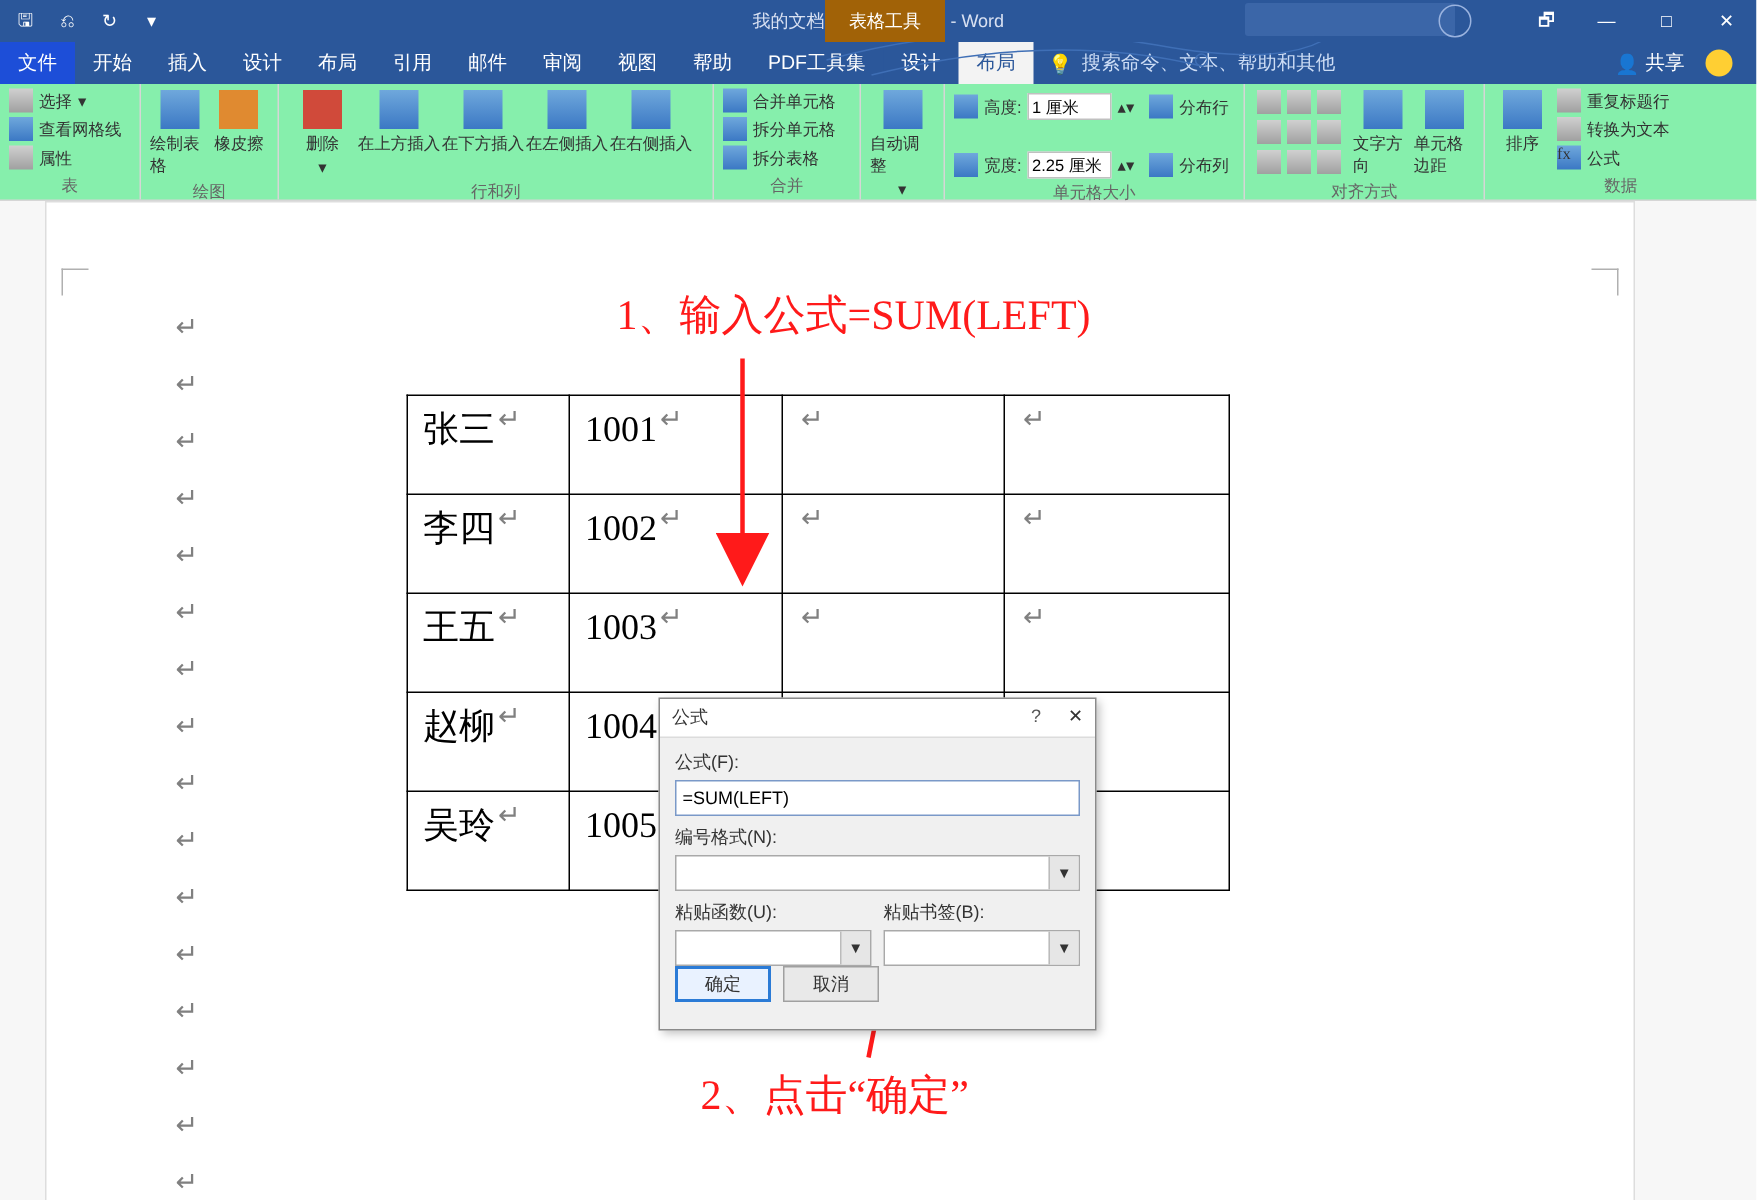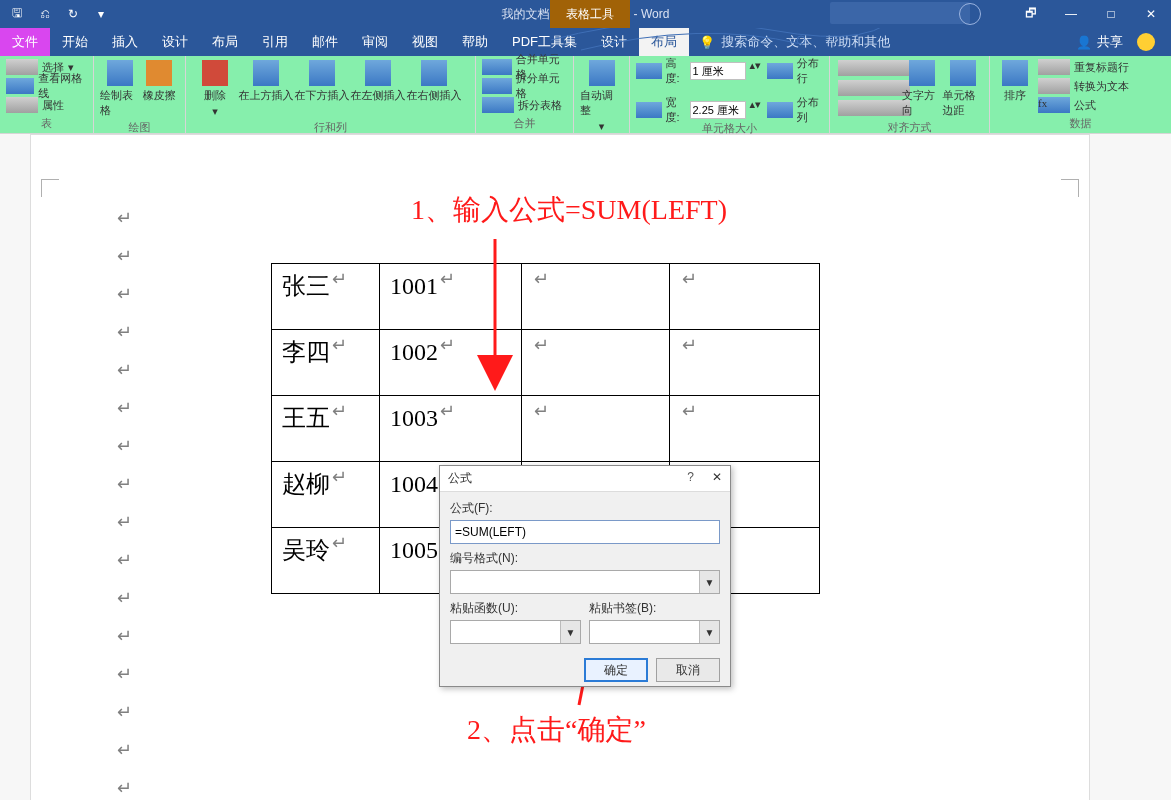--- a/index.html
+++ b/index.html
@@ -29,40 +29,40 @@
   .winctrls { position:absolute; right:0; top:0; height:28px; display:flex;}
   .winctrls div { width:40px; display:flex; align-items:center; justify-content:center; color:#fff;}
   .searchcircle { position:absolute; right:190px; top:3px; width:22px; height:22px; border:1px solid #9ab3df; border-radius:50%;}
   .userblob { position:absolute; left:830px; top:2px; width:140px; height:22px; background:#3b66a8; border-radius:2px;}
   
   .menurow {
     height:28px; background:#2b579a; display:flex; align-items:center; color:#fff;
     font-size:13px;
   }
   .menurow .mi { padding:0 12px; height:28px; display:flex; align-items:center; cursor:default;}
-  .menurow .mi.file { background:#d946ef;}
+  .menurow .mi.file { background:#1d4ed8;}
   .menurow .mi.context { background:#2b579a;}
   .menurow .mi.active { background:#f3f3f3; color:#2b579a; }
   .tellme { display:flex; align-items:center; gap:6px; margin-left:10px; color:#cdddf5;}
   .rightmenu { margin-left:auto; display:flex; align-items:center; gap:14px; padding-right:16px; color:#fff;}
   .share { display:flex; align-items:center; gap:4px;}
   .face { width:18px; height:18px; background:#ffcf33; border-radius:50%;}
   
   .ribbon {
     height:78px; background:#86efac; border-bottom:1px solid #d6d6d6;
     display:flex;
   }
   .group { border-right:1px solid #d6d6d6; display:flex; flex-direction:column; align-items:stretch;}
   .groupbody { flex:1; display:flex; align-items:flex-start; padding:2px 6px;}
   .grouplabel { text-align:center; font-size:11px; color:#666; padding-bottom:2px; position:relative;}
   .bigbtn { display:flex; flex-direction:column; align-items:center; width:46px; padding-top:2px; font-size:11px; color:#333; gap:2px;}
   .bigbtn .ico { width:26px; height:26px;}
   .smallrow { display:flex; flex-direction:column; gap:1px; font-size:11px; color:#333;}
   .smallrow .sline { display:flex; align-items:center; height:18px; gap:4px;}
-  .smallico { width:32px; height:16px; display:inline-block;font-family:Liberation Serif, serif;}
+  .smallico { width:16px; height:16px; display:inline-block;font-family:Liberation Serif, serif;}
   
   .ic-blue  { background:linear-gradient(#6fa8dc,#3b78c4);}
   .ic-grey  { background:linear-gradient(#d0d0d0,#a0a0a0);}
   .ic-red   { background:#d04a3a;}
   .ic-orange{ background:#e08a30;}
   .spinput { width:56px; height:18px; border:1px solid #c0c0c0; background:#fff; font-size:11px; padding-left:2px;}
   
   .docarea {
     position:absolute; left:0; top:134px; right:0; bottom:0;
     background:#f7f7f7;
@@ -112,21 +112,21 @@
     width:270px; height:24px; border:1px solid #7a99c8; background:#fff;
     padding:2px 4px; font-size:12px;
   }
   .dlg-combo {
     height:24px; border:1px solid #a9a9a9; background:#fff; position:relative;
     display:flex; align-items:center; padding-left:4px;
   }
   .dlg-combo .dd { position:absolute; right:0; top:0; width:20px; height:100%;
     background:#e6e6e6; border-left:1px solid #bbb; display:flex; align-items:center; justify-content:center; font-size:10px;}
   .dlg-row2 { display:flex; gap:8px; margin-top:4px;}
-  .dlg-btns { display:flex; justify-content:flex-end; gap:8px; margin-top:14px;}
+  .dlg-btns { display:flex; justify-content:flex-start; gap:8px; margin-top:0;}
   .btn { width:64px; height:24px; border:1px solid #a0a0a0; background:#e9e9e9;
     display:flex; align-items:center; justify-content:center; font-size:12px;}
   .btn.primary { border:2px solid #2b7bd6; background:#e9f2ff;}
   
   svg.topdeco { position:absolute; top:0; right:260px; width:370px; height:56px; pointer-events:none;}
 </style>
 </head>
 <body>
 
 <svg class="topdeco" viewBox="0 0 370 56">

